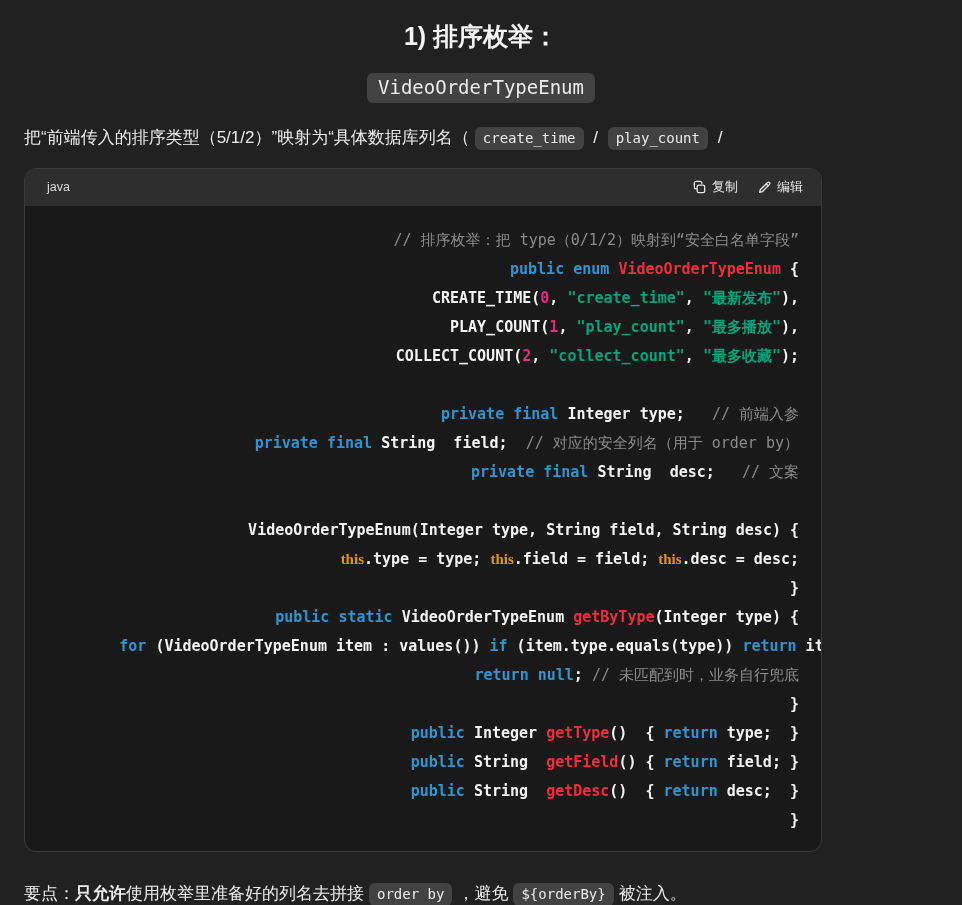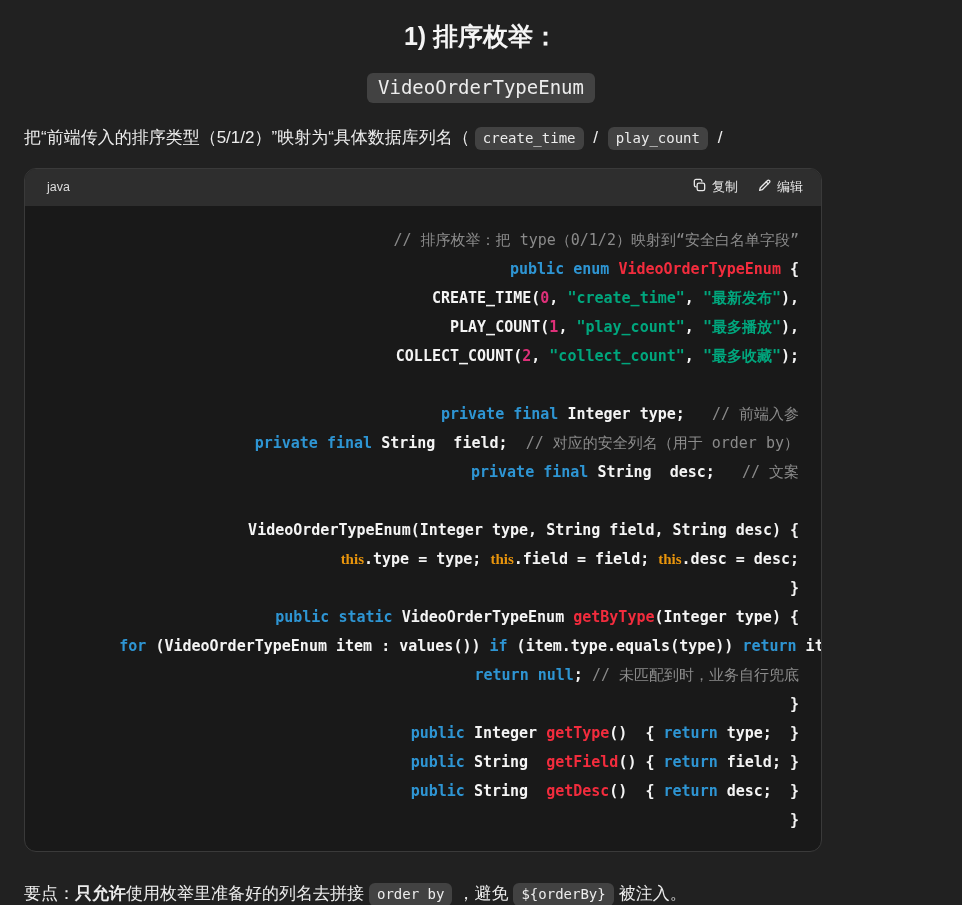--- a/index.html
+++ b/index.html
@@ -65,20 +65,21 @@
     height: 37px;
     display: flex;
     align-items: center;
     justify-content: space-between;
     padding: 0 18px 0 22px;
   }
   .lang-label { font-size: 12.5px; color: #dddddd; }
   .header-actions { display: flex; align-items: center; gap: 19px; }
   .action-btn {
     display: flex;
+    align-items: center;
     gap: 5px;
     background: none;
     border: none;
     padding: 0;
     font-family: inherit;
     font-size: 13px;
     color: #e8e8e8;
     cursor: pointer;
   }
   .action-btn svg { display: block; }

